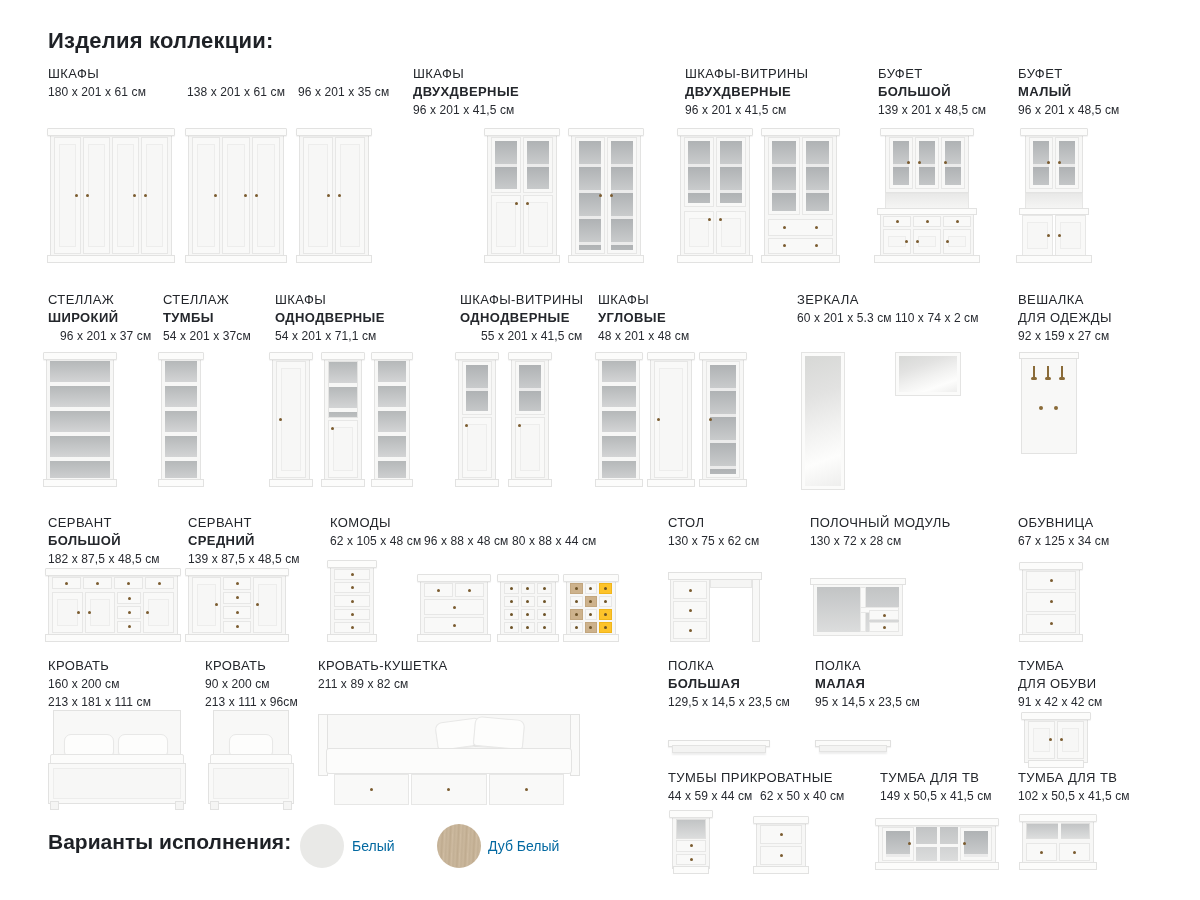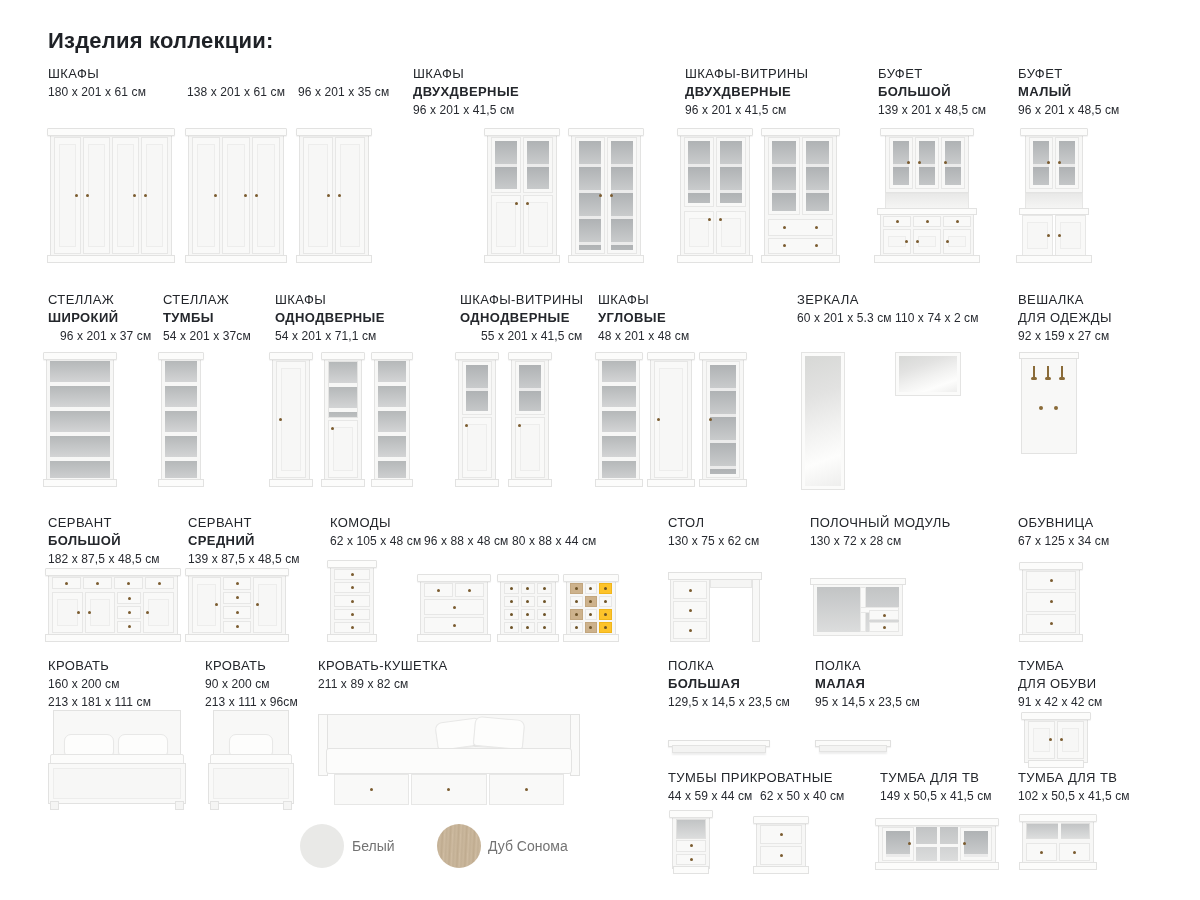--- a/index.html
+++ b/index.html
@@ -4,21 +4,21 @@
 <style>
   html,body{margin:0;padding:0;background:#fff}
   body{font-family:"Liberation Sans","DejaVu Sans",sans-serif;color:#23262b}
   .canvas{position:relative;width:1200px;height:900px;background:#fff;overflow:hidden}
   .t{position:absolute;white-space:nowrap;color:#23262b;line-height:16px}
   .n{font-size:13px;letter-spacing:.4px}
   .nb{font-weight:700}
   .d{font-size:12px;letter-spacing:.1px;color:#272a30}
   .h1{position:absolute;font-size:22px;font-weight:700;letter-spacing:.2px;color:#1e2126;white-space:nowrap}
   .vtitle{position:absolute;font-size:21px;font-weight:700;color:#1e2126;white-space:nowrap}
-  .vlabel{position:absolute;font-size:14px;color:#737373;white-space:nowrap}
+  .vlabel{position:absolute;font-size:14px;color:#0369a1;white-space:nowrap}
   .swatch{position:absolute;width:44px;height:44px;border-radius:50%}
   .sw-white{background:#e9e9e7}
   .sw-oak{background:repeating-linear-gradient(93deg,#cfbca2 0px,#c3b095 2px,#cab79c 4px,#bfab8f 6px,#ccb99e 8px)}
   
   .f{position:absolute}
   .cap{position:absolute;left:-3px;right:-3px;top:0;height:6px;background:#fcfcfb;border:1px solid #e2e2e1;box-shadow:0 1px 1px rgba(0,0,0,.05);z-index:3;border-radius:1px}
   .base{position:absolute;left:-3px;right:-3px;bottom:0;height:6px;background:#fcfcfb;border:1px solid #e2e2e1;z-index:3}
   .bd{position:absolute;left:0;right:0;top:5px;bottom:5px;background:#f7f7f6;border:1px solid #e3e3e2;display:flex;gap:2px;padding:3px}
   .bd.nf{display:block;padding:0}
   .door{flex:1;position:relative;border:1px solid #e7e7e6;background:#f9f9f8}
@@ -602,18 +602,19 @@
         <div class="abs" style="left:50%;top:0;bottom:0;width:3px;background:#f8f8f7"></div>
       </div>
       <div class="abs rowf" style="left:3px;right:3px;top:23px;bottom:3px">
           <div class="dw"></div>
           <div class="dw"></div>
         </div>
     </div>
     <div class="base"></div>
   </div>
 
+  <div class="vtitle" style="left:48px;top:830px">Варианты исполнения:</div>
   <div class="swatch sw-white" style="left:300px;top:824px"></div>
   <div class="vlabel" style="left:352px;top:838px">Белый</div>
   <div class="swatch sw-oak" style="left:437px;top:824px"></div>
-  <div class="vlabel" style="left:488px;top:838px">Дуб Сонома</div>
+  <div class="vlabel" style="left:488px;top:838px">Дуб Белый</div>
 
 </div>
 
 </body></html>

